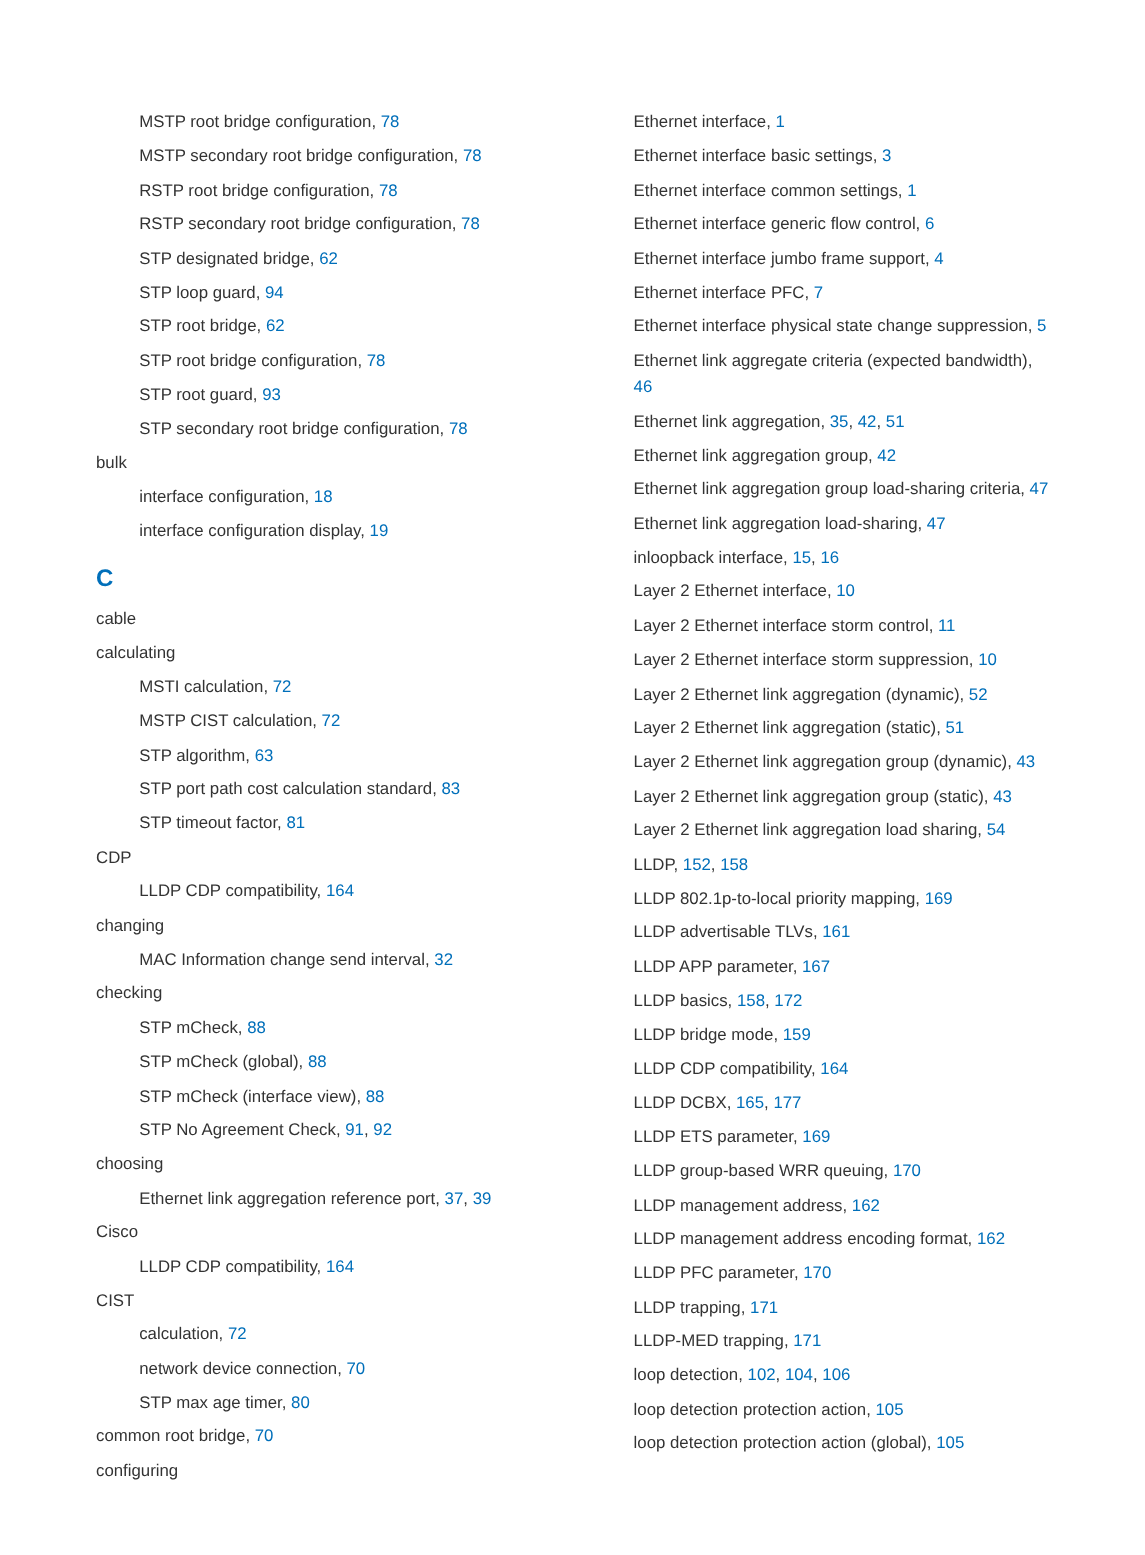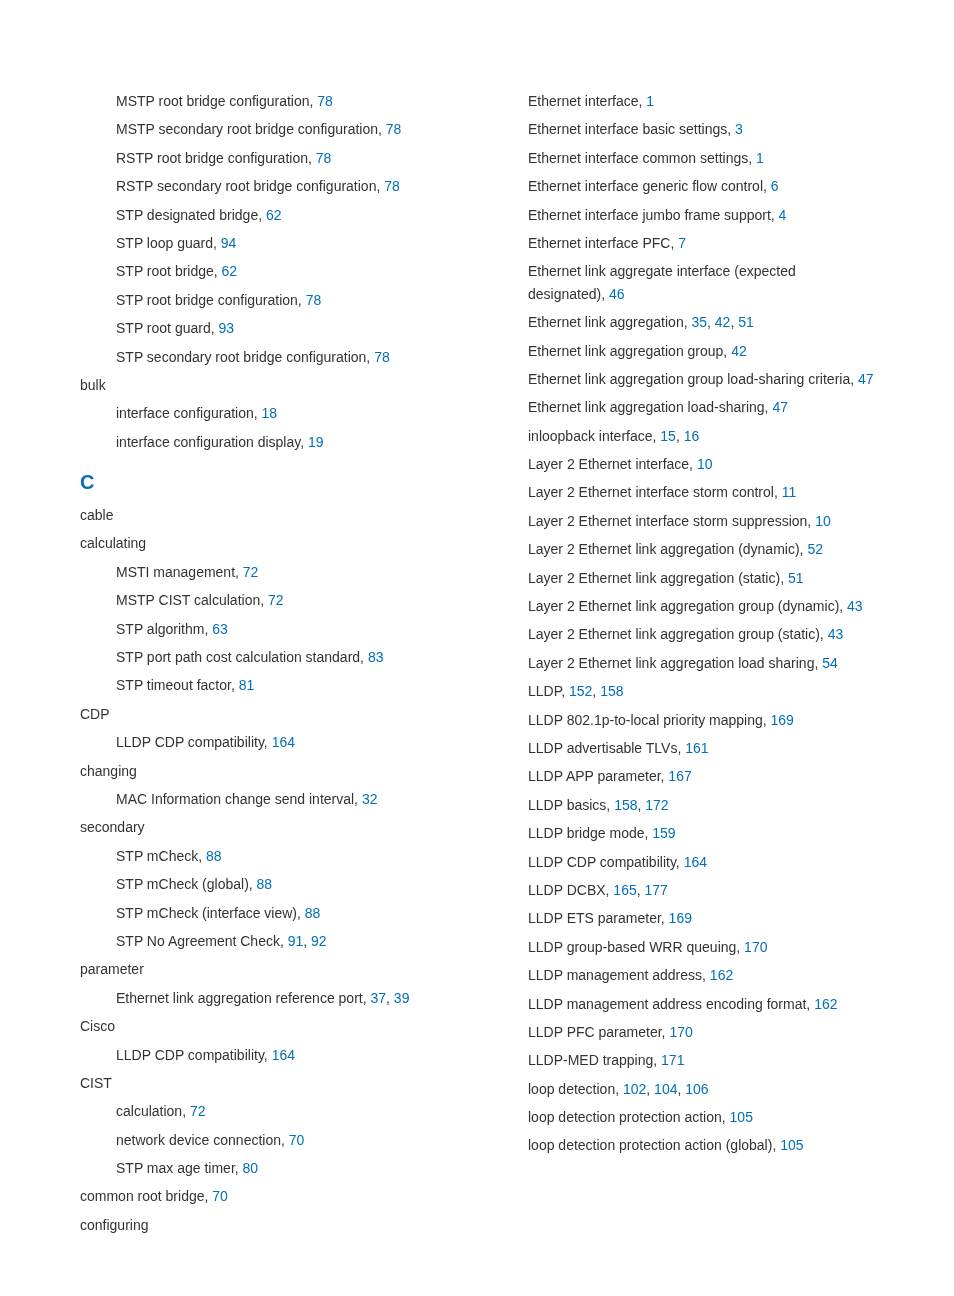--- a/index.html
+++ b/index.html
@@ -56,53 +56,54 @@
         <div class="entry-l1"><span>STP root bridge, </span><span class="pg">62</span></div>
         <div class="entry-l1"><span>STP root bridge configuration, </span><span class="pg">78</span></div>
         <div class="entry-l1"><span>STP root guard, </span><span class="pg">93</span></div>
         <div class="entry-l1"><span>STP secondary root bridge configuration, </span><span class="pg">78</span></div>
         <div class="entry-l0"><span>bulk</span></div>
         <div class="entry-l1"><span>interface configuration, </span><span class="pg">18</span></div>
         <div class="entry-l1"><span>interface configuration display, </span><span class="pg">19</span></div>
         <div class="section-head">C</div>
         <div class="entry-l0"><span>cable</span></div>
         <div class="entry-l0"><span>calculating</span></div>
-        <div class="entry-l1"><span>MSTI management, </span><span class="pg">72</span></div>
+        <div class="entry-l1"><span>MSTI calculation, </span><span class="pg">72</span></div>
         <div class="entry-l1"><span>MSTP CIST calculation, </span><span class="pg">72</span></div>
         <div class="entry-l1"><span>STP algorithm, </span><span class="pg">63</span></div>
         <div class="entry-l1"><span>STP port path cost calculation standard, </span><span class="pg">83</span></div>
         <div class="entry-l1"><span>STP timeout factor, </span><span class="pg">81</span></div>
         <div class="entry-l0"><span>CDP</span></div>
         <div class="entry-l1"><span>LLDP CDP compatibility, </span><span class="pg">164</span></div>
         <div class="entry-l0"><span>changing</span></div>
         <div class="entry-l1"><span>MAC Information change send interval, </span><span class="pg">32</span></div>
-        <div class="entry-l0"><span>secondary</span></div>
+        <div class="entry-l0"><span>checking</span></div>
         <div class="entry-l1"><span>STP mCheck, </span><span class="pg">88</span></div>
         <div class="entry-l1"><span>STP mCheck (global), </span><span class="pg">88</span></div>
         <div class="entry-l1"><span>STP mCheck (interface view), </span><span class="pg">88</span></div>
         <div class="entry-l1"><span>STP No Agreement Check, </span><span class="pg">91</span><span>, </span><span class="pg">92</span></div>
-        <div class="entry-l0"><span>parameter</span></div>
+        <div class="entry-l0"><span>choosing</span></div>
         <div class="entry-l1"><span>Ethernet link aggregation reference port, </span><span class="pg">37</span><span>, </span><span class="pg">39</span></div>
         <div class="entry-l0"><span>Cisco</span></div>
         <div class="entry-l1"><span>LLDP CDP compatibility, </span><span class="pg">164</span></div>
         <div class="entry-l0"><span>CIST</span></div>
         <div class="entry-l1"><span>calculation, </span><span class="pg">72</span></div>
         <div class="entry-l1"><span>network device connection, </span><span class="pg">70</span></div>
         <div class="entry-l1"><span>STP max age timer, </span><span class="pg">80</span></div>
         <div class="entry-l0"><span>common root bridge, </span><span class="pg">70</span></div>
         <div class="entry-l0"><span>configuring</span></div>
       </div>
     <div class="col" id="col-right">
         <div class="entry-l1"><span>Ethernet interface, </span><span class="pg">1</span></div>
         <div class="entry-l1"><span>Ethernet interface basic settings, </span><span class="pg">3</span></div>
         <div class="entry-l1"><span>Ethernet interface common settings, </span><span class="pg">1</span></div>
         <div class="entry-l1"><span>Ethernet interface generic flow control, </span><span class="pg">6</span></div>
         <div class="entry-l1"><span>Ethernet interface jumbo frame support, </span><span class="pg">4</span></div>
         <div class="entry-l1"><span>Ethernet interface PFC, </span><span class="pg">7</span></div>
-        <div class="entry-l1"><span>Ethernet link aggregate interface (expected designated), </span><span class="pg">46</span></div>
+        <div class="entry-l1"><span>Ethernet interface physical state change suppression, </span><span class="pg">5</span></div>
+        <div class="entry-l1"><span>Ethernet link aggregate criteria (expected bandwidth), </span><span class="pg">46</span></div>
         <div class="entry-l1"><span>Ethernet link aggregation, </span><span class="pg">35</span><span>, </span><span class="pg">42</span><span>, </span><span class="pg">51</span></div>
         <div class="entry-l1"><span>Ethernet link aggregation group, </span><span class="pg">42</span></div>
         <div class="entry-l1"><span>Ethernet link aggregation group load-sharing criteria, </span><span class="pg">47</span></div>
         <div class="entry-l1"><span>Ethernet link aggregation load-sharing, </span><span class="pg">47</span></div>
         <div class="entry-l1"><span>inloopback interface, </span><span class="pg">15</span><span>, </span><span class="pg">16</span></div>
         <div class="entry-l1"><span>Layer 2 Ethernet interface, </span><span class="pg">10</span></div>
         <div class="entry-l1"><span>Layer 2 Ethernet interface storm control, </span><span class="pg">11</span></div>
         <div class="entry-l1"><span>Layer 2 Ethernet interface storm suppression, </span><span class="pg">10</span></div>
         <div class="entry-l1"><span>Layer 2 Ethernet link aggregation (dynamic), </span><span class="pg">52</span></div>
         <div class="entry-l1"><span>Layer 2 Ethernet link aggregation (static), </span><span class="pg">51</span></div>
@@ -115,20 +116,21 @@
         <div class="entry-l1"><span>LLDP APP parameter, </span><span class="pg">167</span></div>
         <div class="entry-l1"><span>LLDP basics, </span><span class="pg">158</span><span>, </span><span class="pg">172</span></div>
         <div class="entry-l1"><span>LLDP bridge mode, </span><span class="pg">159</span></div>
         <div class="entry-l1"><span>LLDP CDP compatibility, </span><span class="pg">164</span></div>
         <div class="entry-l1"><span>LLDP DCBX, </span><span class="pg">165</span><span>, </span><span class="pg">177</span></div>
         <div class="entry-l1"><span>LLDP ETS parameter, </span><span class="pg">169</span></div>
         <div class="entry-l1"><span>LLDP group-based WRR queuing, </span><span class="pg">170</span></div>
         <div class="entry-l1"><span>LLDP management address, </span><span class="pg">162</span></div>
         <div class="entry-l1"><span>LLDP management address encoding format, </span><span class="pg">162</span></div>
         <div class="entry-l1"><span>LLDP PFC parameter, </span><span class="pg">170</span></div>
+        <div class="entry-l1"><span>LLDP trapping, </span><span class="pg">171</span></div>
         <div class="entry-l1"><span>LLDP-MED trapping, </span><span class="pg">171</span></div>
         <div class="entry-l1"><span>loop detection, </span><span class="pg">102</span><span>, </span><span class="pg">104</span><span>, </span><span class="pg">106</span></div>
         <div class="entry-l1"><span>loop detection protection action, </span><span class="pg">105</span></div>
         <div class="entry-l1"><span>loop detection protection action (global), </span><span class="pg">105</span></div>
       </div>
   </div>
 
 </div>
 
 </body></html>

